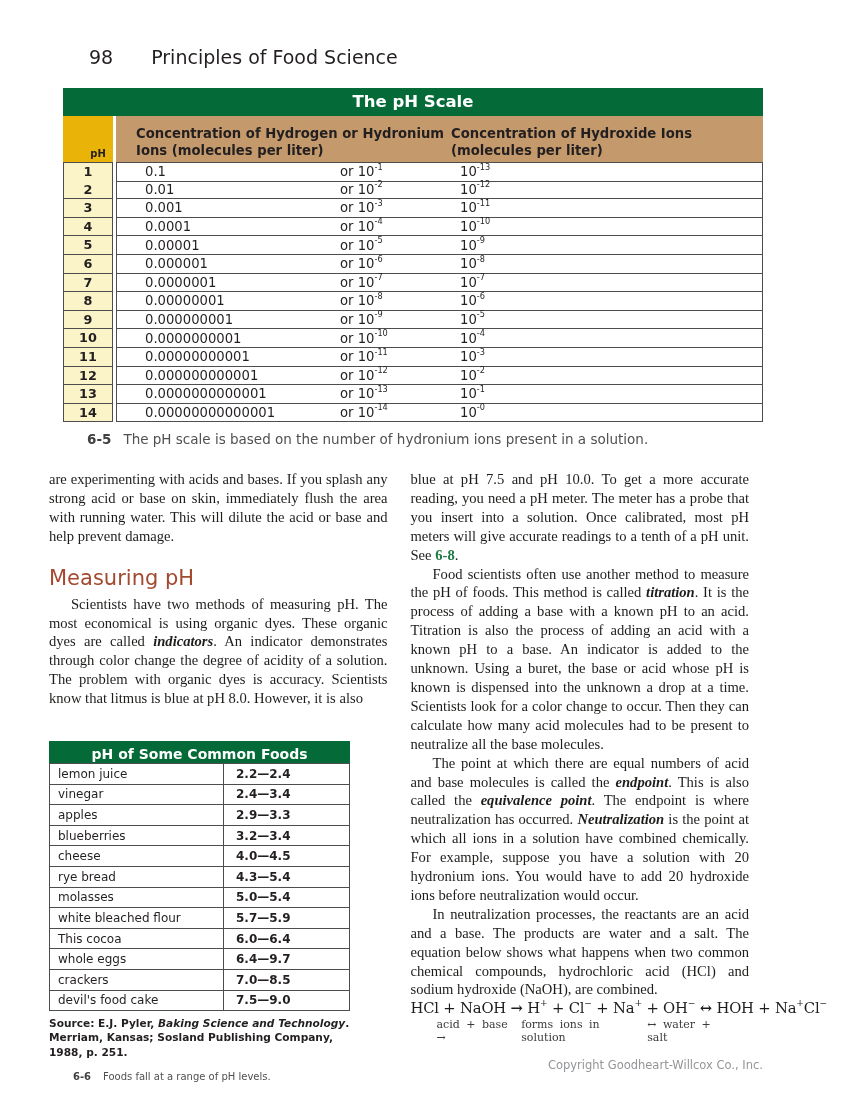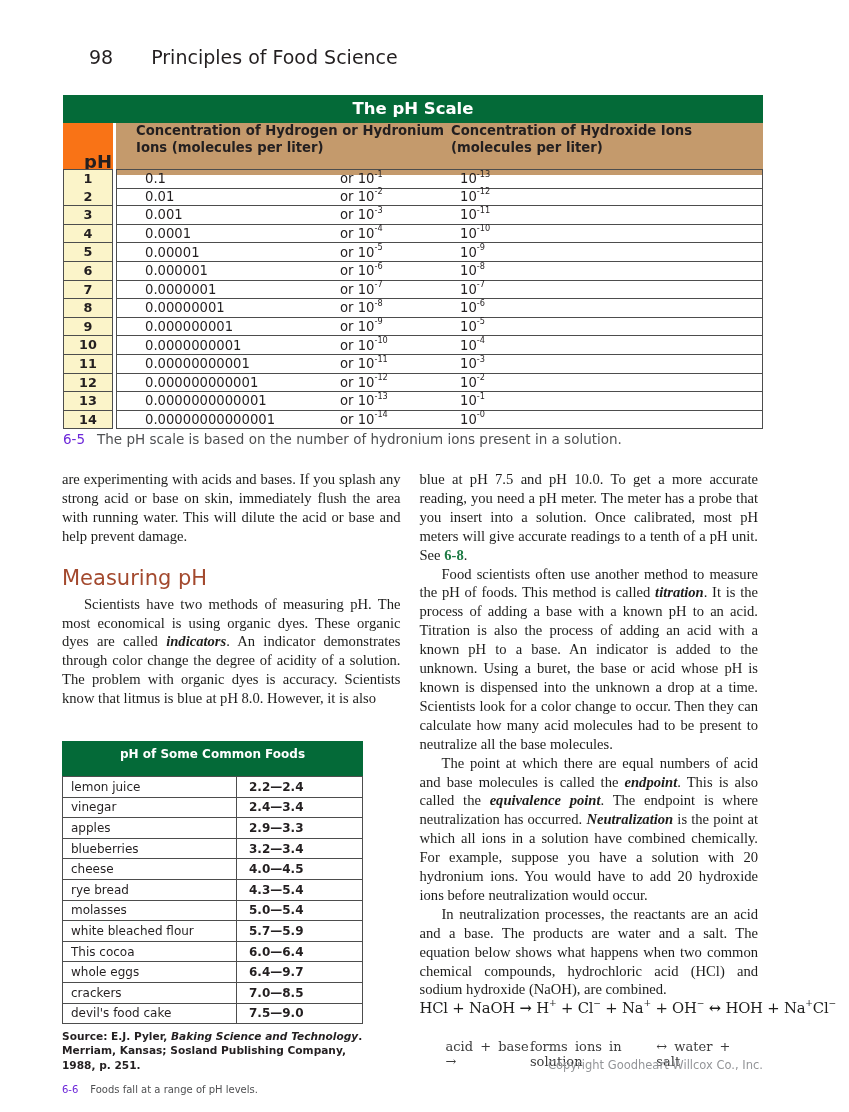--- a/index.html
+++ b/index.html
@@ -4,76 +4,76 @@
 <style>
   html,body{margin:0;padding:0;background:#ffffff;}
   .page{position:relative;width:849px;height:1112px;background:#fff;overflow:hidden;
         font-family:"DejaVu Sans","Liberation Sans",sans-serif;color:#231f20;}
 
   
   .pagehead{position:absolute;top:46px;left:57px;font-size:19px;margin-left:32px;}
   .pagehead .runtitle{margin-left:38px;}
 
   
-  .phtable{position:absolute;left:63px;top:95px;width:700px;}
+  .phtable{position:absolute;left:63px;top:88px;width:700px;}
   .ph-title{background:#046A38;color:#fff;font-weight:bold;font-size:16.5px;
             text-align:center;height:28px;line-height:28px;}
   .ph-subhead{display:grid;grid-template-columns:50px 3px 1fr;height:46px;}
-  .ph-subhead .c-ph{background:#f97316;display:flex;align-items:flex-end;justify-content:center;
-                    font-weight:bold;font-size:18px;padding-bottom:3px;padding-left:20px;}
+  .ph-subhead .c-ph{background:#eab308;display:flex;align-items:flex-end;justify-content:center;
+                    font-weight:bold;font-size:10px;padding-bottom:3px;padding-left:20px;}
   .ph-subhead .gap{background:#fff;}
   .ph-subhead .c-main{background:#C49A6C;display:grid;grid-template-columns:315px 1fr;
                       padding-left:20px;align-items:end;}
-  .ph-subhead .colhead{font-weight:bold;font-size:13.2px;line-height:1.25;padding-bottom:19px;}
+  .ph-subhead .colhead{font-weight:bold;font-size:13.2px;line-height:1.25;padding-bottom:3px;}
   .ph-subhead .colhead.right{max-width:250px;}
   .ph-row{display:grid;grid-template-columns:50px 3px 1fr;height:18.6px;}
   .ph-row .cell-ph{background:#FBF4C9;border:solid #4d4d4d;border-width:0 1px 1px 1px;
                    text-align:center;font-weight:bold;font-size:12.8px;line-height:17.6px;}
   .ph-row:first-child .cell-ph,.ph-row:first-child .cell-main{border-top:1px solid #4d4d4d;}
   .ph-row .gap{background:#fff;}
   .ph-row .cell-main{border:solid #4d4d4d;border-width:0 1px 1px 1px;display:grid;
                      grid-template-columns:195px 120px auto;padding-left:28px;
                      align-items:center;font-size:13.2px;}
   sup{font-size:0.62em;line-height:0;position:relative;top:-0.15em;}
 
   
   .caption{font-size:13.5px;color:#4f5052;}
-  .caption .capnum{color:#6d28d9;font-weight:normal;margin-right:12px;}
+  .caption .capnum{color:#404040;font-weight:bold;margin-right:12px;margin-left:24px;}
   .cap65{position:absolute;left:63px;top:431px;width:700px;}
 
   
-  .columns{position:absolute;left:62px;top:470px;width:700px;display:flex;gap:19px;}
+  .columns{position:absolute;left:49px;top:470px;width:700px;display:flex;gap:19px;justify-content:space-between;}
   .col{width:338.5px;}
   .col p{margin:0;font-family:"Liberation Serif","DejaVu Serif",serif;
          font-size:14.6px;line-height:18.9px;text-align:justify;color:#1d1d1b;}
   .col p.indent{text-indent:22px;}
   .seg-bi{font-weight:bold;font-style:italic;margin-top:38px;}
   .seg-i{font-style:italic;}
   .seg-ref{color:#1E7B45;font-weight:bold;}
   h2.measuring{margin:20px 0 5px 0;font-size:21px;font-weight:normal;color:#A3492E;}
 
   
   .foods{margin-top:33px;width:301px;}
-  .foods-title{background:#046A38;color:#fff;font-weight:bold;font-size:12px;
-               text-align:center;height:35px;line-height:27px;}
+  .foods-title{background:#046A38;color:#fff;font-weight:bold;font-size:14px;
+               text-align:center;height:22px;line-height:27px;}
   .food-row{display:grid;grid-template-columns:174px 1fr;height:19.6px;
             border:solid #4d4d4d;border-width:0 1px 1px 1px;font-size:12px;}
   .food-row:first-child{border-top:1px solid #4d4d4d;}
   .food-row .fname{padding-left:8px;border-right:1px solid #4d4d4d;display:flex;align-items:center;}
   .food-row .fval{padding-left:12px;display:flex;align-items:center;font-weight:bold;}
   .source{margin-top:5px;font-size:10.6px;line-height:1.35;font-weight:bold;width:320px;}
   .cap66{margin-top:12px;font-size:10px;}
 
   
   .equation{margin-top:0;font-family:"DejaVu Serif","Liberation Serif",serif;
             font-size:14.8px;white-space:nowrap;color:#1d1d1b;letter-spacing:-0.2px;}
   .seg-arrow{font-weight:bold;}
-  .eqlabels{margin-top:23px;display:flex;justify-content:space-between;
+  .eqlabels{margin-top:2px;display:flex;justify-content:space-between;
             padding:0 14px 0 26px;font-family:"DejaVu Serif","Liberation Serif",serif;
-            font-size:13px;color:#3a3a3a;word-spacing:3px;}
+            font-size:11px;color:#3a3a3a;word-spacing:3px;}
 
   .copyright{position:absolute;top:1058px;left:423px;width:340px;text-align:right;
              font-size:11.5px;color:#939598;}
 </style>
 </head>
 <body>
 
 <div class="page">
 
   <div class="pagehead">

